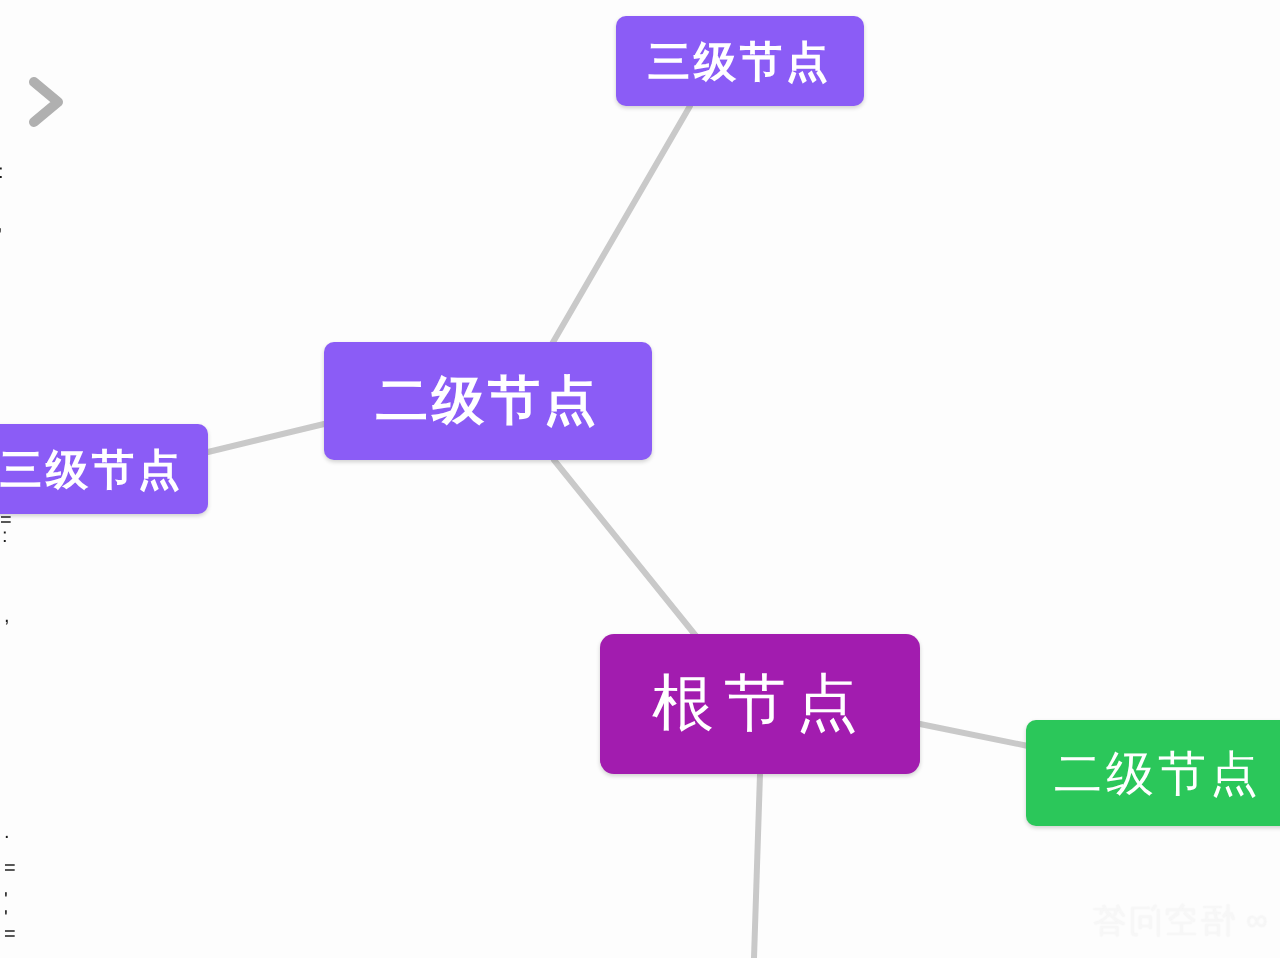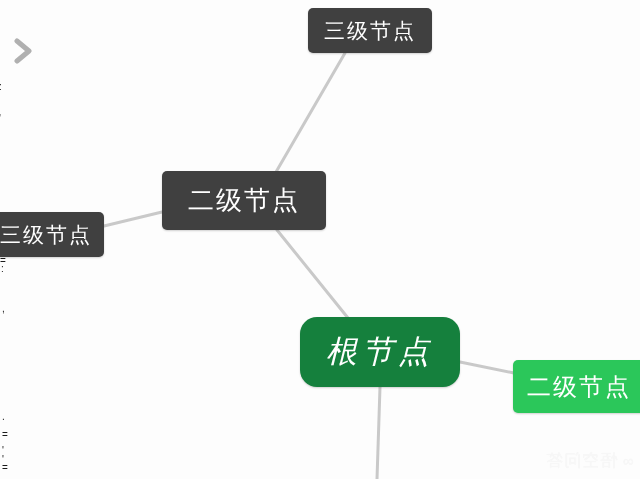--- a/index.html
+++ b/index.html
@@ -31,27 +31,27 @@
     align-items: center;
     justify-content: center;
     box-sizing: border-box;
     color: #ffffff;
     white-space: nowrap;
     letter-spacing: 2px;
     border-radius: 5px;
     box-shadow: 0 1px 2px rgba(0,0,0,0.18);
   }
   .node-root {
-    background: #15803d;
-    border-radius: 17px;
+    background: #a21caf;
+    border-radius: 7px;
     letter-spacing: 5px;
-    font-style: italic;
   }
   .node-blue {
-    background: #404040;
+    background: #8b5cf6;
+    font-weight: bold;
   }
   .node-green {
     background: #2bc75a;
   }
 
   
   #node-root {
     left: 300px; top: 317px; width: 160px; height: 70px;
     font-size: 31px;
   }

